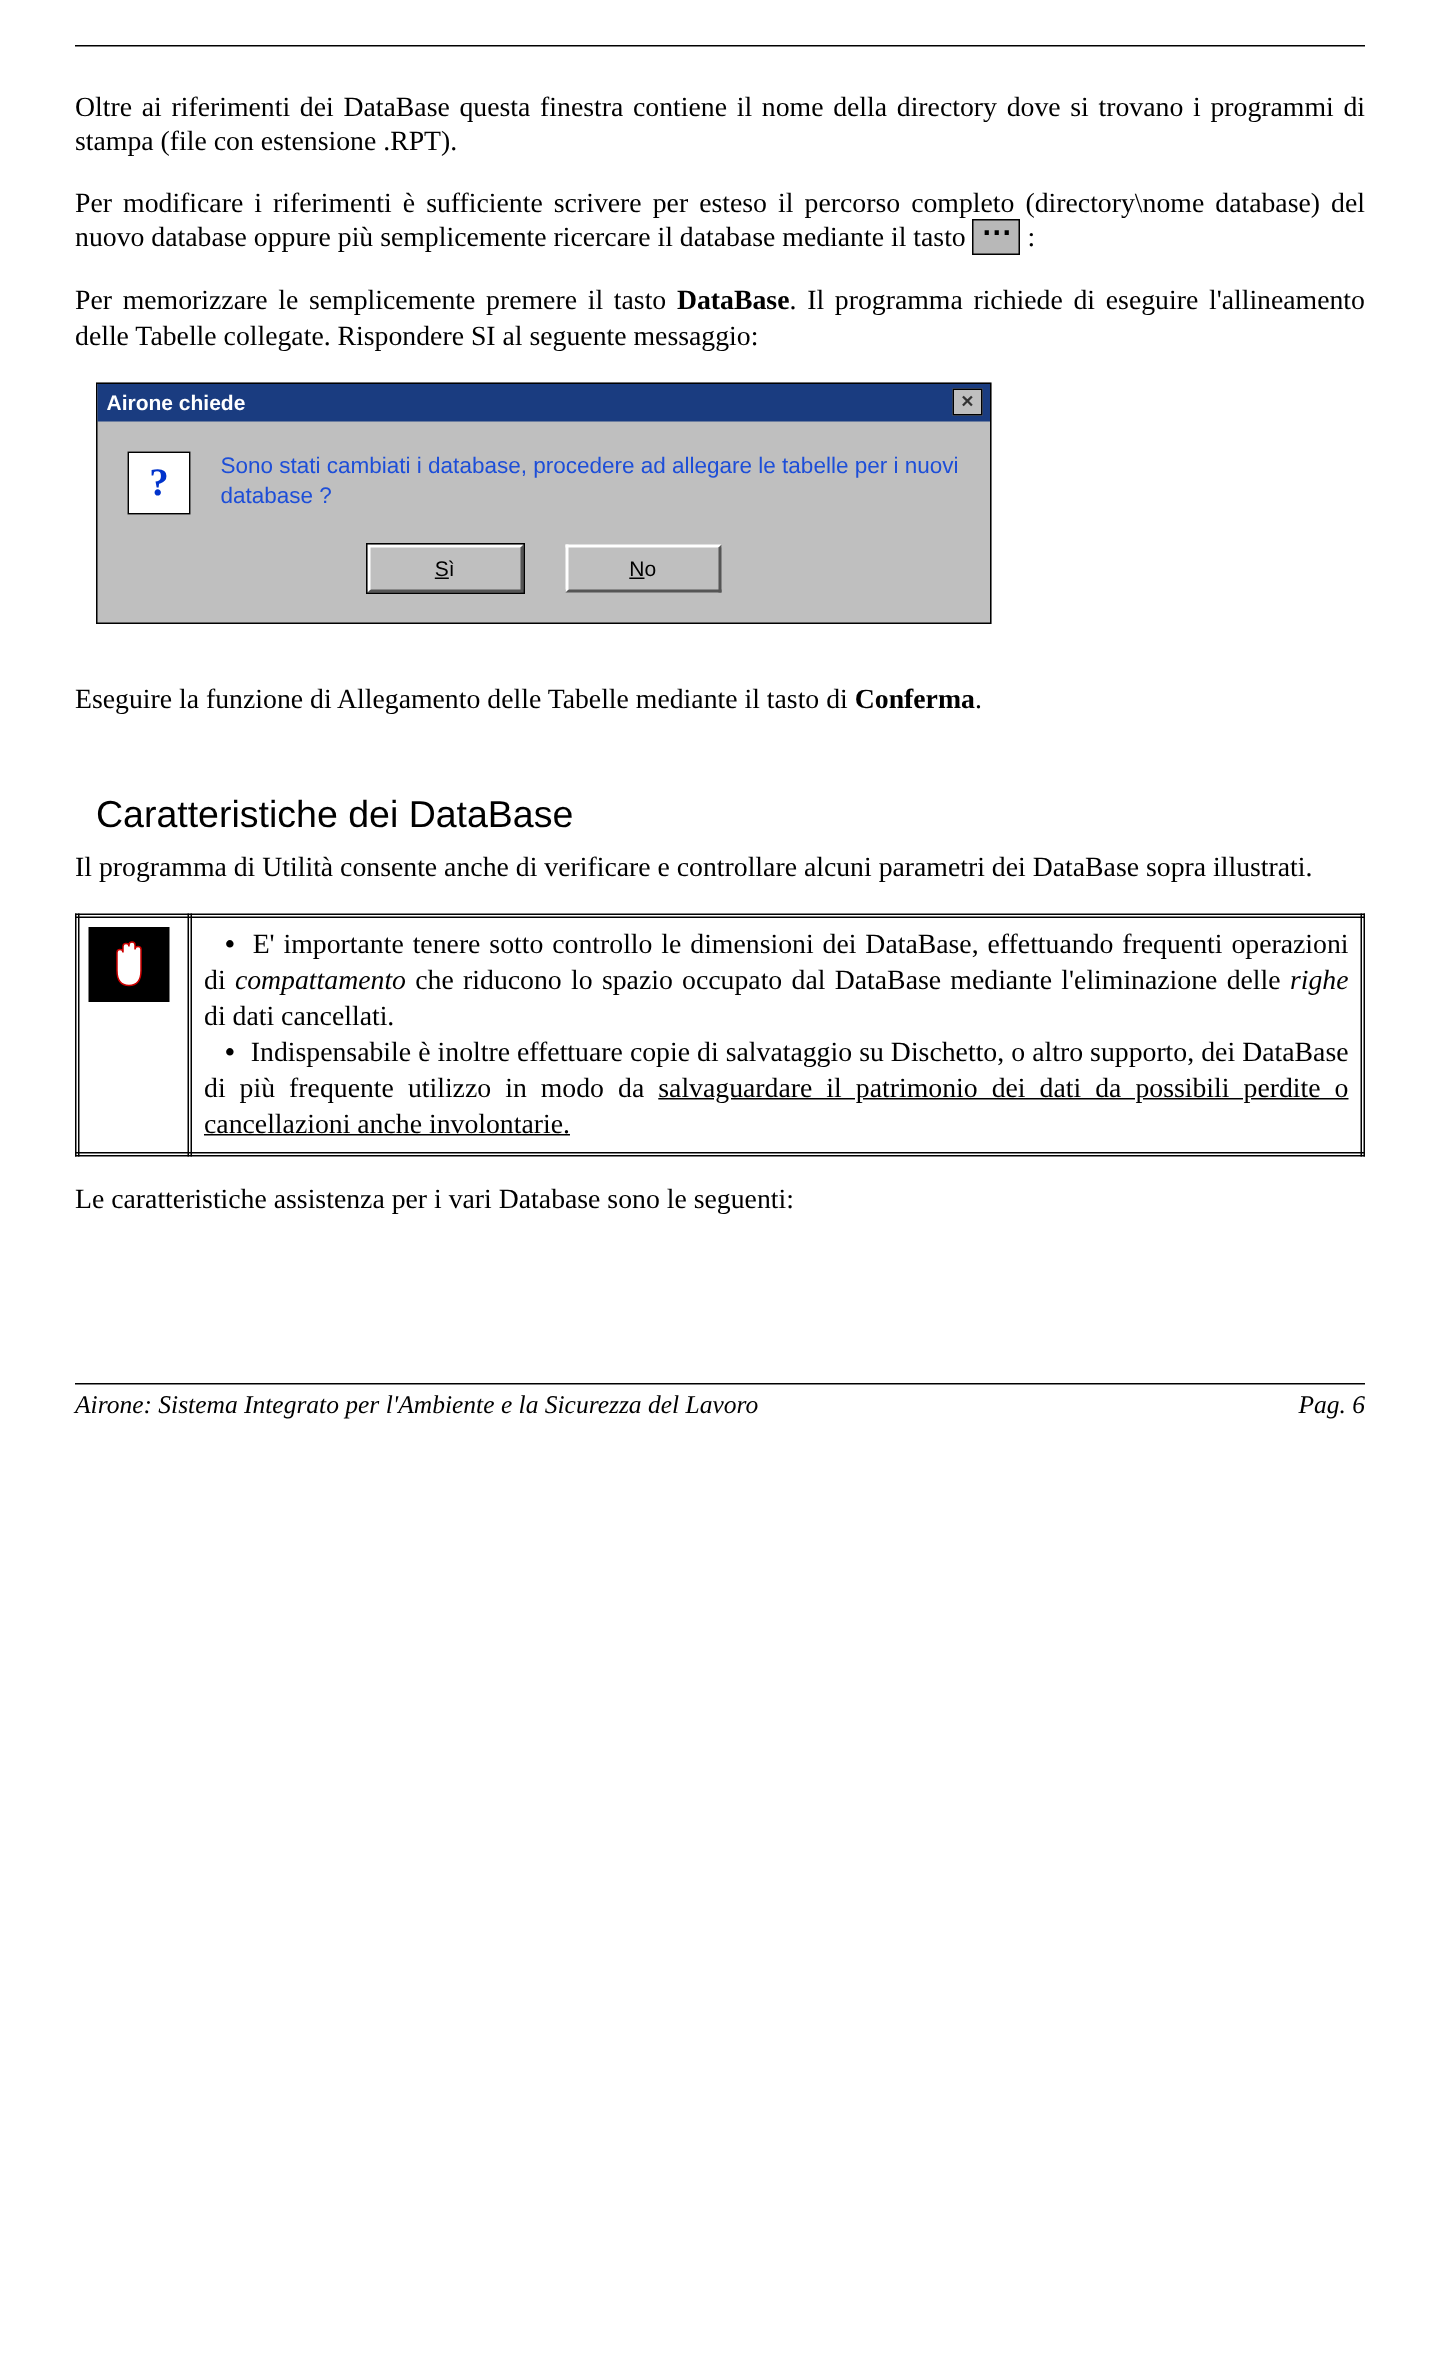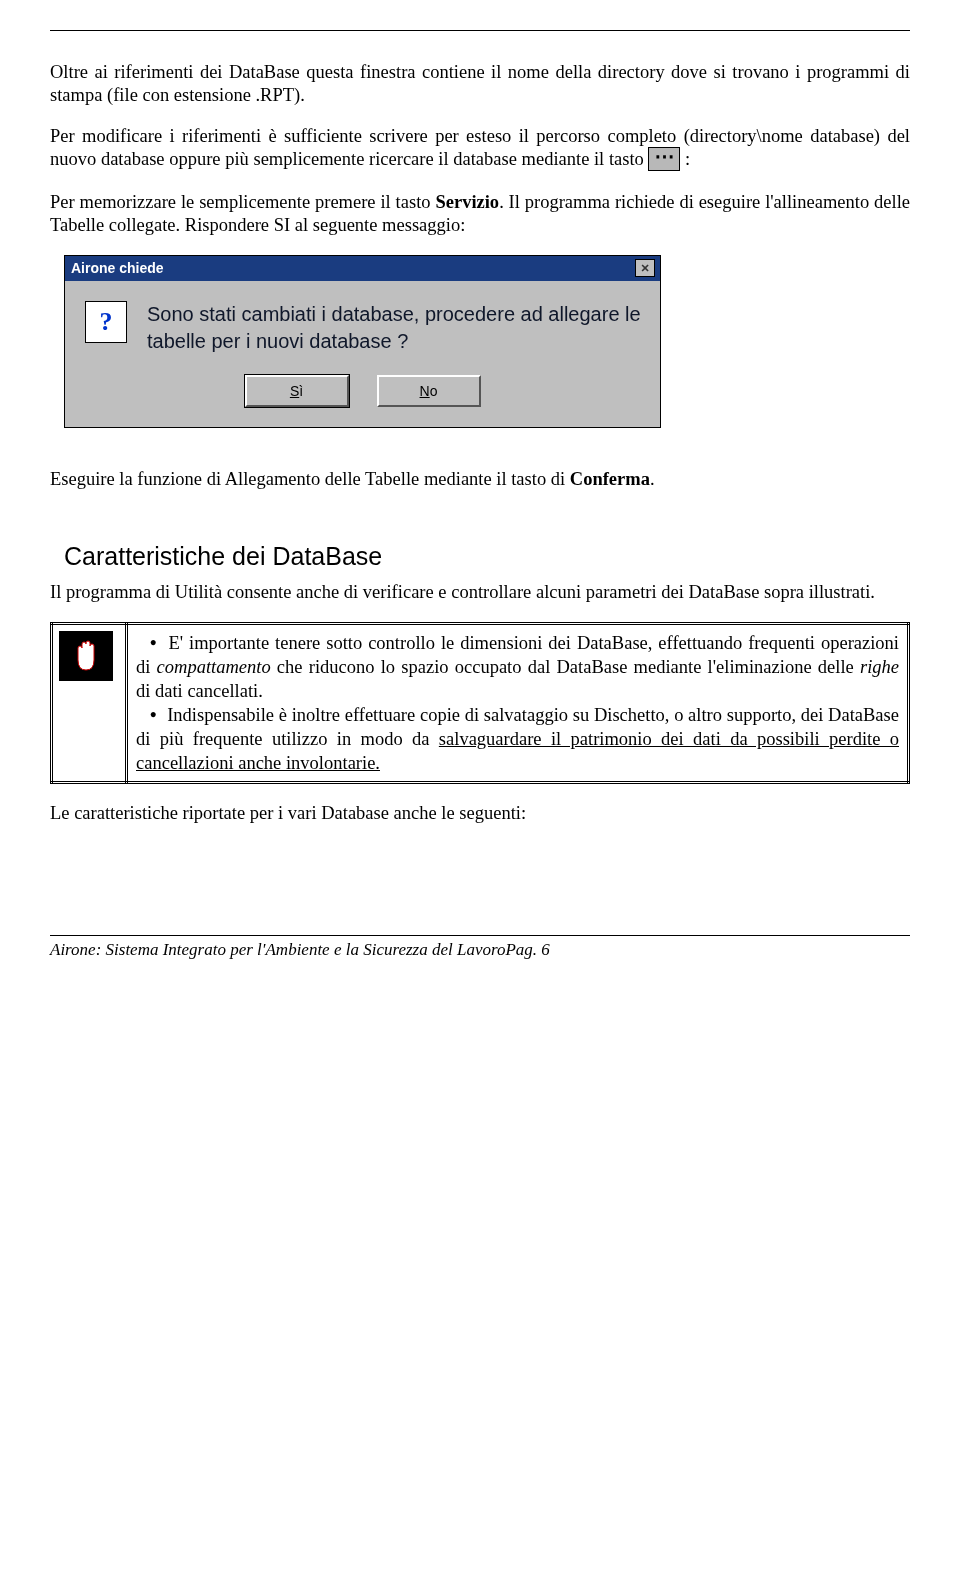--- a/index.html
+++ b/index.html
@@ -112,23 +112,23 @@
   border: 1px solid #000;
   background: #fff;
   display: flex; align-items: center; justify-content: center;
   font-family: Georgia, serif;
   font-size: 26px;
   font-weight: bold;
   color: #0033cc;
 }
 .dialog-msg {
   flex: 1;
-  color: #0f172a;
+  color: #1d4ed8;
   line-height: 1.35;
-  font-size: 20px;
+  font-size: 15px;
 }
 .dialog-buttons {
   display: flex;
   justify-content: center;
   gap: 28px;
   padding: 8px 0 20px 0;
 }
 .win-button {
   width: 100px;
   height: 28px;
@@ -177,20 +177,21 @@
   font-weight: bold;
 }
 .underline { text-decoration: underline; }
 
 .footer {
   margin-top: 110px;
 }
 .footer-hr { border-top: 1px solid #000; margin-bottom: 4px; }
 .footer-row {
   display: flex;
+  justify-content: space-between;
   font-size: 17px;
   font-style: italic;
 }
 </style>
 </head>
 <body>
 
 <div class="page">
 
   <div class="hr"></div>
@@ -198,21 +199,21 @@
   <div class="para">
     <span>Oltre ai riferimenti dei DataBase questa finestra contiene il nome della directory dove si trovano i programmi di stampa (file con estensione .RPT).</span>
   </div>
 
   <div class="para">
     <span>Per modificare i riferimenti è sufficiente scrivere per esteso il percorso completo (directory\nome database) del nuovo database oppure più semplicemente ricercare il database mediante il tasto </span><span class="inline-icon"></span><span> :</span>
   </div>
 
 
   <div class="para">
-    <span>Per memorizzare le semplicemente premere il tasto </span><span class="bold">Servizio</span><span>. Il programma richiede di eseguire l'allineamento delle Tabelle collegate. Rispondere SI al seguente messaggio:</span>
+    <span>Per memorizzare le semplicemente premere il tasto </span><span class="bold">DataBase</span><span>. Il programma richiede di eseguire l'allineamento delle Tabelle collegate. Rispondere SI al seguente messaggio:</span>
   </div>
 
   <div class="dialog-wrap">
     <div class="dialog">
       <div class="titlebar">
         <span>Airone chiede</span>
         <div class="titlebar-close">✕</div>
       </div>
       <div class="dialog-body">
         <div class="q-icon">?</div>
@@ -254,21 +255,21 @@
           <span>E' importante tenere sotto controllo le dimensioni dei DataBase, effettuando frequenti operazioni di </span><span class="italic">compattamento</span><span> che riducono lo spazio occupato dal DataBase mediante l'eliminazione delle </span><span class="italic">righe</span><span> di dati cancellati.</span>
         </div>
         <div class="note-list-item">
           <span>Indispensabile è inoltre effettuare copie di salvataggio su Dischetto, o altro supporto, dei DataBase di più frequente utilizzo in modo da </span><span class="underline">salvaguardare il patrimonio dei dati da possibili perdite o cancellazioni anche involontarie.</span>
         </div>
       </td>
     </tr>
   </tbody>
     </table>
 
-  <div class="para">Le caratteristiche riportate per i vari Database anche le seguenti:</div>
+  <div class="para">Le caratteristiche assistenza per i vari Database sono le seguenti:</div>
 
   <div class="footer">
     <div class="footer-hr"></div>
     <div class="footer-row">
       <span>Airone: Sistema Integrato per l'Ambiente e la Sicurezza del Lavoro</span>
       <span>Pag. 6</span>
     </div>
   </div>
 
 </div>

